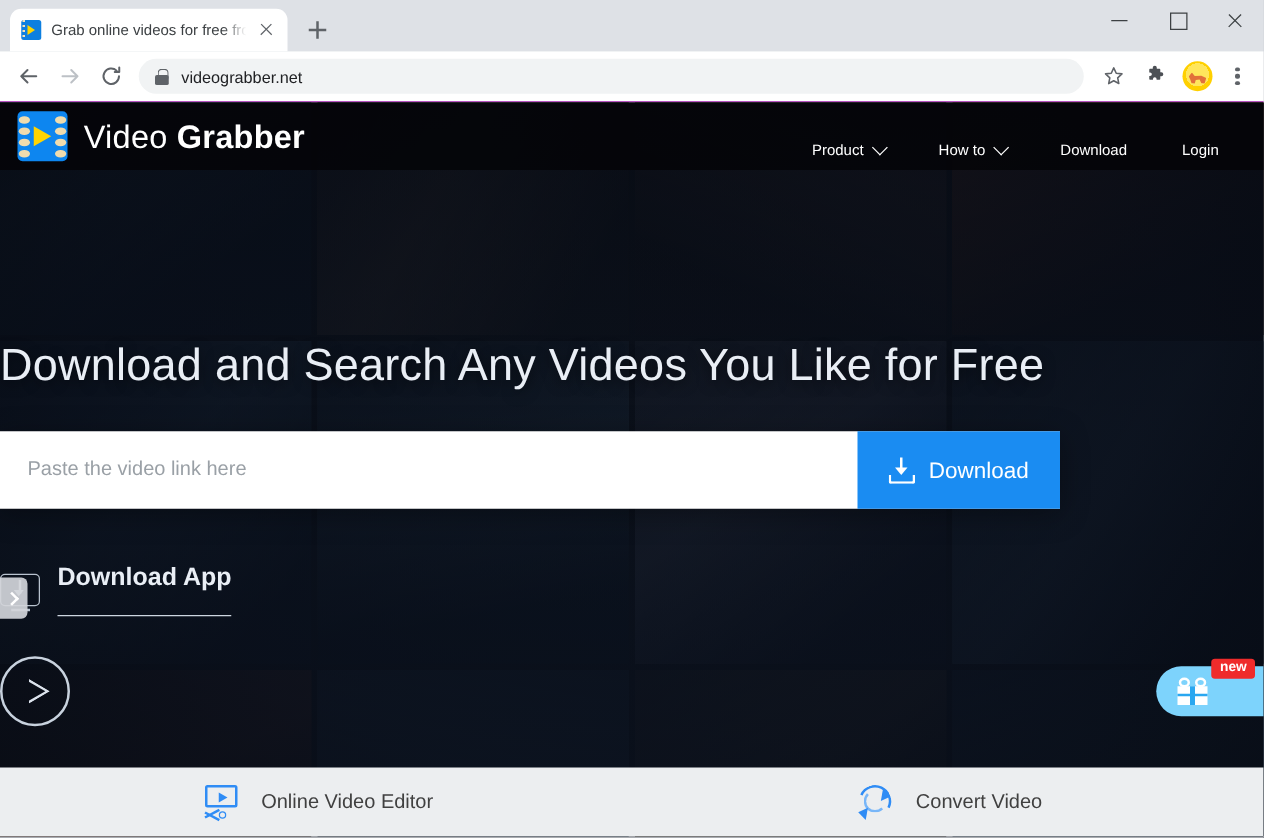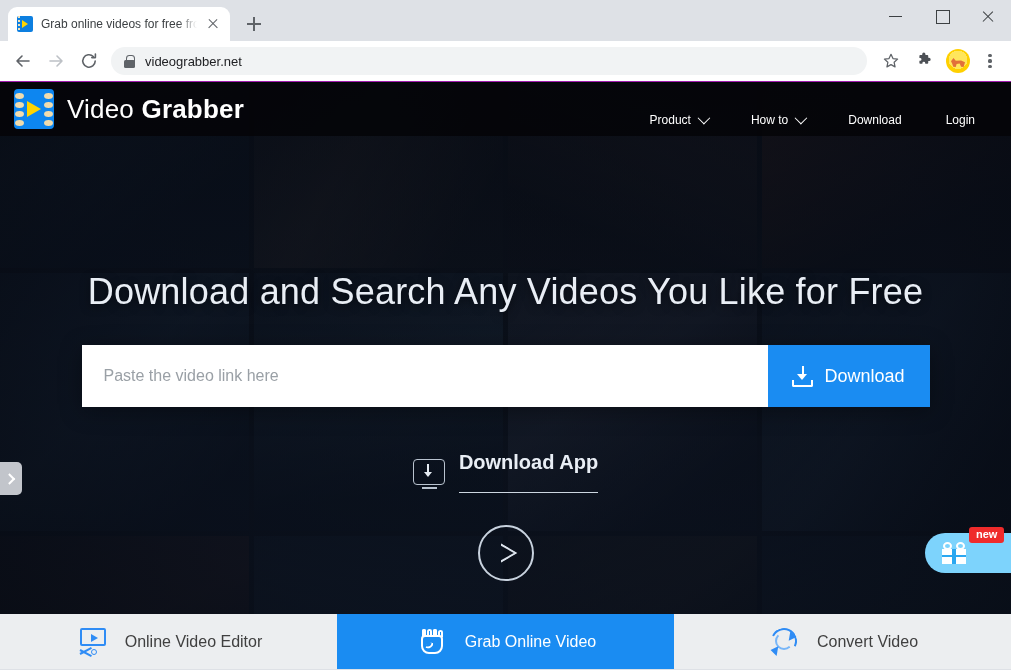--- a/index.html
+++ b/index.html
@@ -235,21 +235,21 @@
     width: 9px; height: 9px;
     border-right: 1.6px solid #ffffff;
     border-bottom: 1.6px solid #ffffff;
     transform: rotate(45deg) translateY(-2px);
   }
 
   
   .hero {
     position: absolute; top: 54px; left: 0; right: 0; bottom: 55px;
     z-index: 4;
-    display: flex; flex-direction: column; align-items: center;
+    display: flex; flex-direction: column; 
   }
   .hero-title {
     margin-top: 135px;
     font-size: 36px; font-weight: 400;
     color: #e9eef5;
     letter-spacing: .2px;
     text-shadow: 0 2px 10px rgba(0,0,0,.55);
     white-space: nowrap;
   }
   .searchbar {
@@ -651,31 +651,20 @@
     <div class="bottombar">
       <div class="bbtab">
         <span class="bbicon ic-editor">
           <span class="scr"></span>
             <span class="sc1"></span>
             <span class="sc2"></span>
             <span class="sb1"></span>
         </span>
         <span>Online Video Editor</span>
       </div>
-      <div class="bbtab active">
-        <span class="bbicon ic-grab">
-          <span class="f f1"></span>
-            <span class="f f2"></span>
-            <span class="f f3"></span>
-            <span class="f f4"></span>
-          <span class="palm"></span>
-            <span class="thumb"></span>
-        </span>
-        <span>Grab Online Video</span>
-      </div>
       <div class="bbtab">
         <span class="bbicon ic-convert">
           <span class="ring"></span>
             <span class="ring2"></span>
             <span class="a1"></span>
             <span class="a2"></span>
         </span>
         <span>Convert Video</span>
       </div>
     </div>

